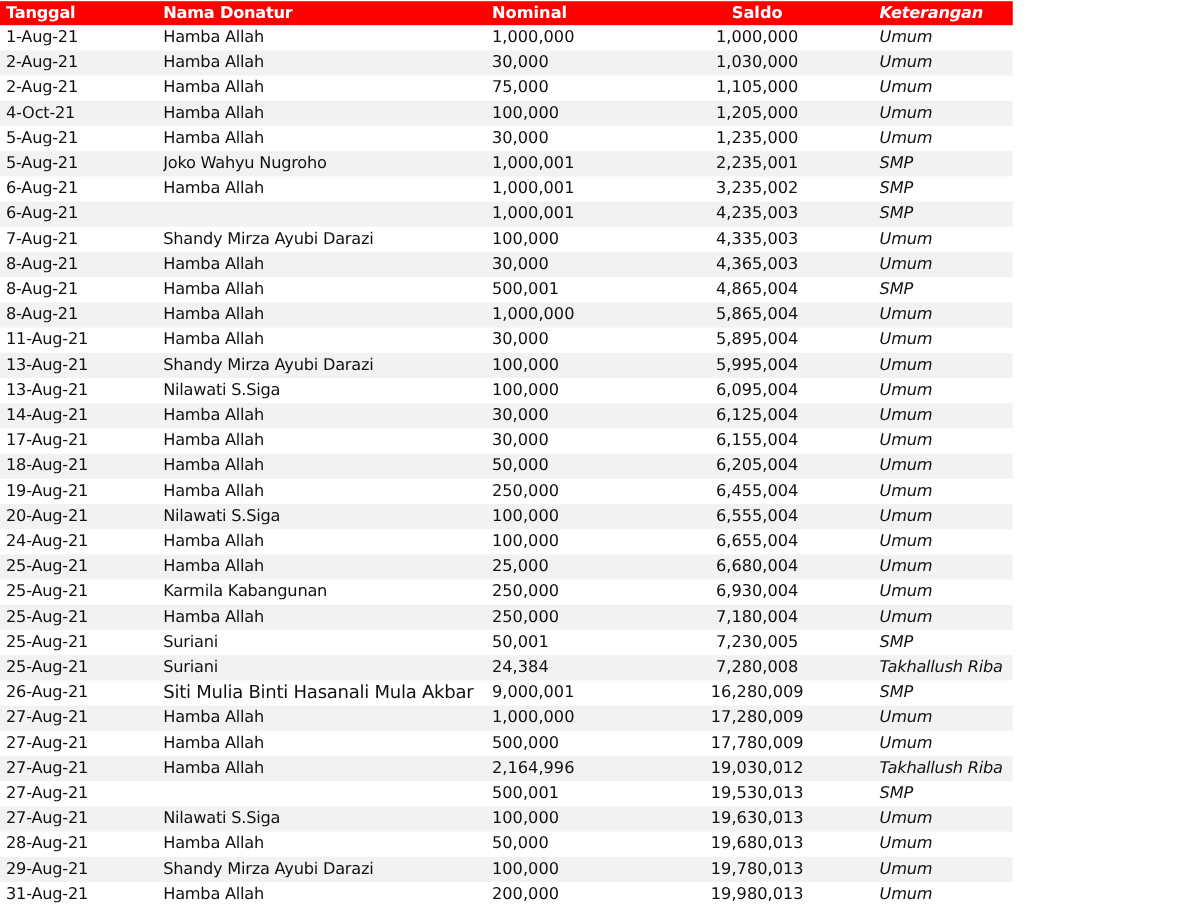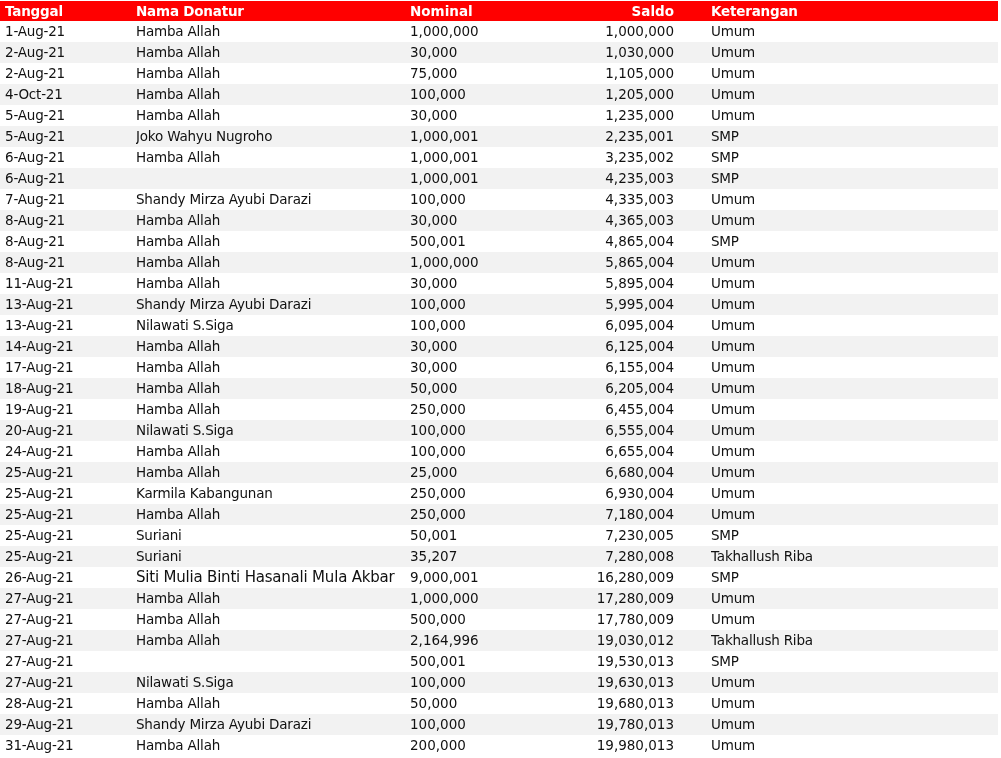--- a/index.html
+++ b/index.html
@@ -1,29 +1,29 @@
 <!DOCTYPE html>
 <html><head>
 <meta charset="utf-8">
 <style>
   html, body { margin: 0; padding: 0; background: #ffffff; }
   body { width: 1001px; height: 758px; overflow: hidden; position: relative;
          font-family: "DejaVu Sans", "Liberation Sans", sans-serif; }
   .sheet { position: absolute; left: 0; top: 1px; width: 998px; }
-  .row { position: relative; height: 21px; width: 998px; font-size: 13.5px; color: #111; }
+  .row { position: relative; height: 21px; width: 844px; font-size: 13.5px; color: #111; }
   .row.hdr { background: #ff0000; color: #ffffff; font-weight: bold; height: 20px; }
   .row.alt { background: #f2f2f2; }
   .cell { position: absolute; top: 0; height: 100%; line-height: 21px; white-space: nowrap; overflow: hidden; }
   .row.hdr .cell { line-height: 20px; }
   .c-date { left: 5px; width: 135px; }
   .c-name { left: 136px; width: 260px; }
   .c-name.small { font-size: 15px; }
   .c-nom  { left: 410px; width: 123px; text-align: left; }
-  .c-sal  { left: 536px; width: 138px; text-align: right; }
-  .c-ket  { left: 711px; width: 240px; }
+  .c-sal  { left: 562px; width: 138px; text-align: center; }
+  .c-ket  { left: 733px; width: 240px; font-style: italic; }
   .c-date, .c-name, .c-ket { letter-spacing: -0.2px; }
 </style>
 </head>
 <body>
 
 <div class="sheet">
   <div class="row hdr">
     <div class="cell c-date">Tanggal</div>
     <div class="cell c-name">Nama Donatur</div>
     <div class="cell c-nom">Nominal</div>
@@ -201,21 +201,21 @@
       <div class="row">
         <div class="cell c-date">25-Aug-21</div>
         <div class="cell c-name">Suriani</div>
         <div class="cell c-nom">50,001</div>
         <div class="cell c-sal">7,230,005</div>
         <div class="cell c-ket">SMP</div>
       </div>
       <div class="row alt">
         <div class="cell c-date">25-Aug-21</div>
         <div class="cell c-name">Suriani</div>
-        <div class="cell c-nom">35,207</div>
+        <div class="cell c-nom">24,384</div>
         <div class="cell c-sal">7,280,008</div>
         <div class="cell c-ket">Takhallush Riba</div>
       </div>
       <div class="row">
         <div class="cell c-date">26-Aug-21</div>
         <div class="cell c-name small">Siti Mulia Binti Hasanali Mula Akbar</div>
         <div class="cell c-nom">9,000,001</div>
         <div class="cell c-sal">16,280,009</div>
         <div class="cell c-ket">SMP</div>
       </div>

